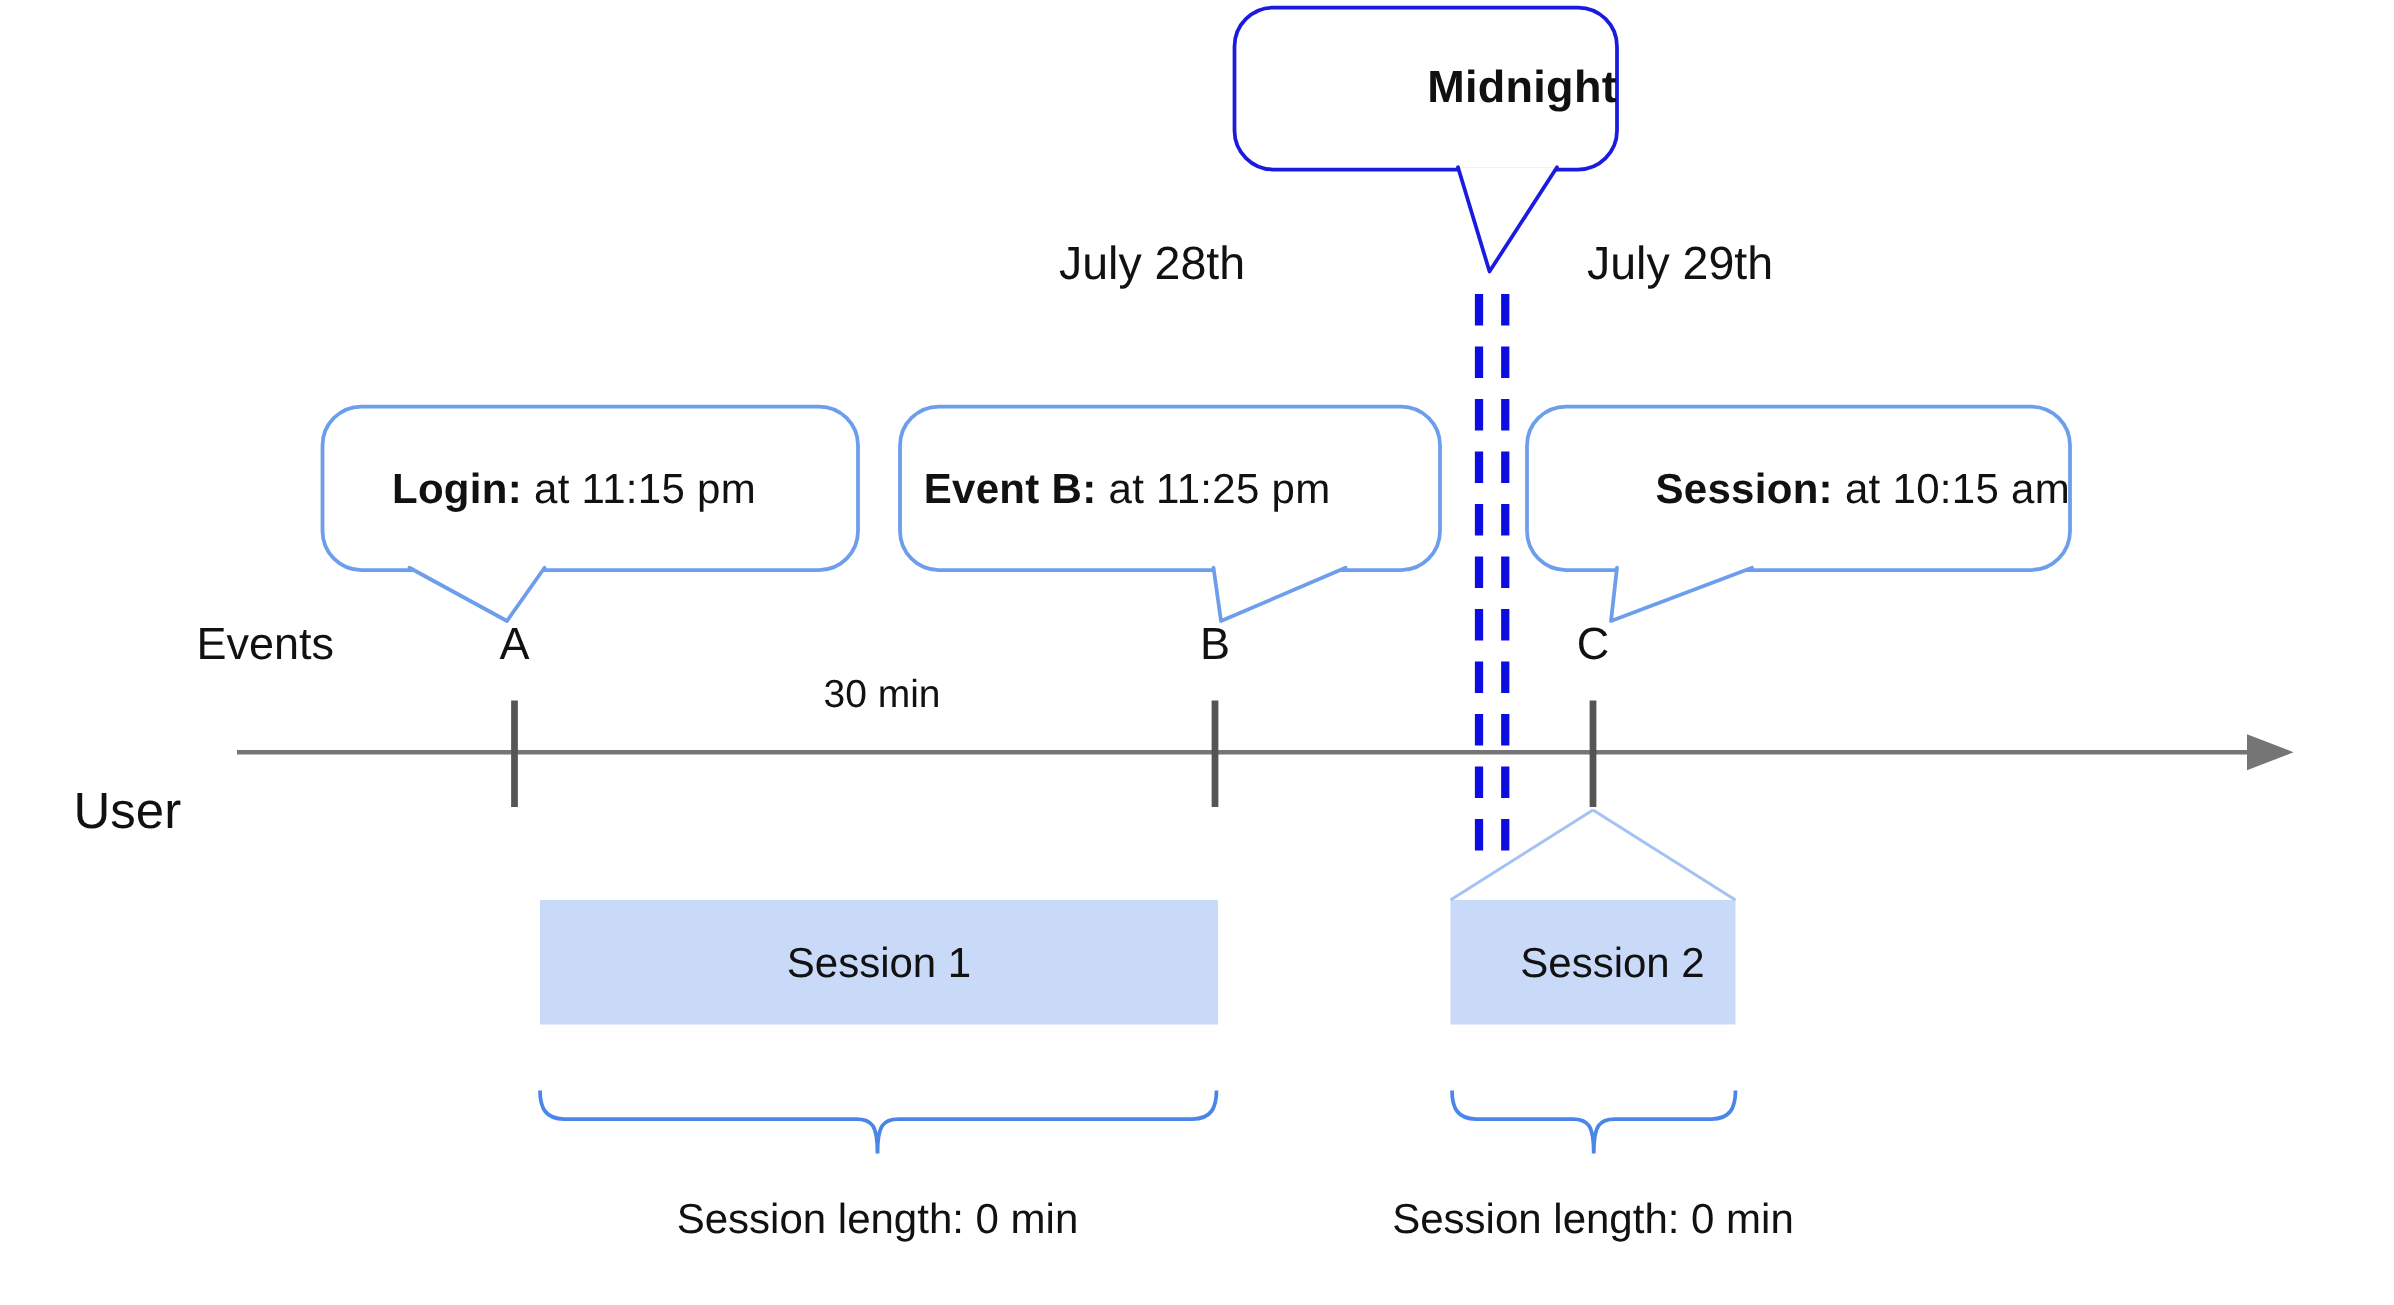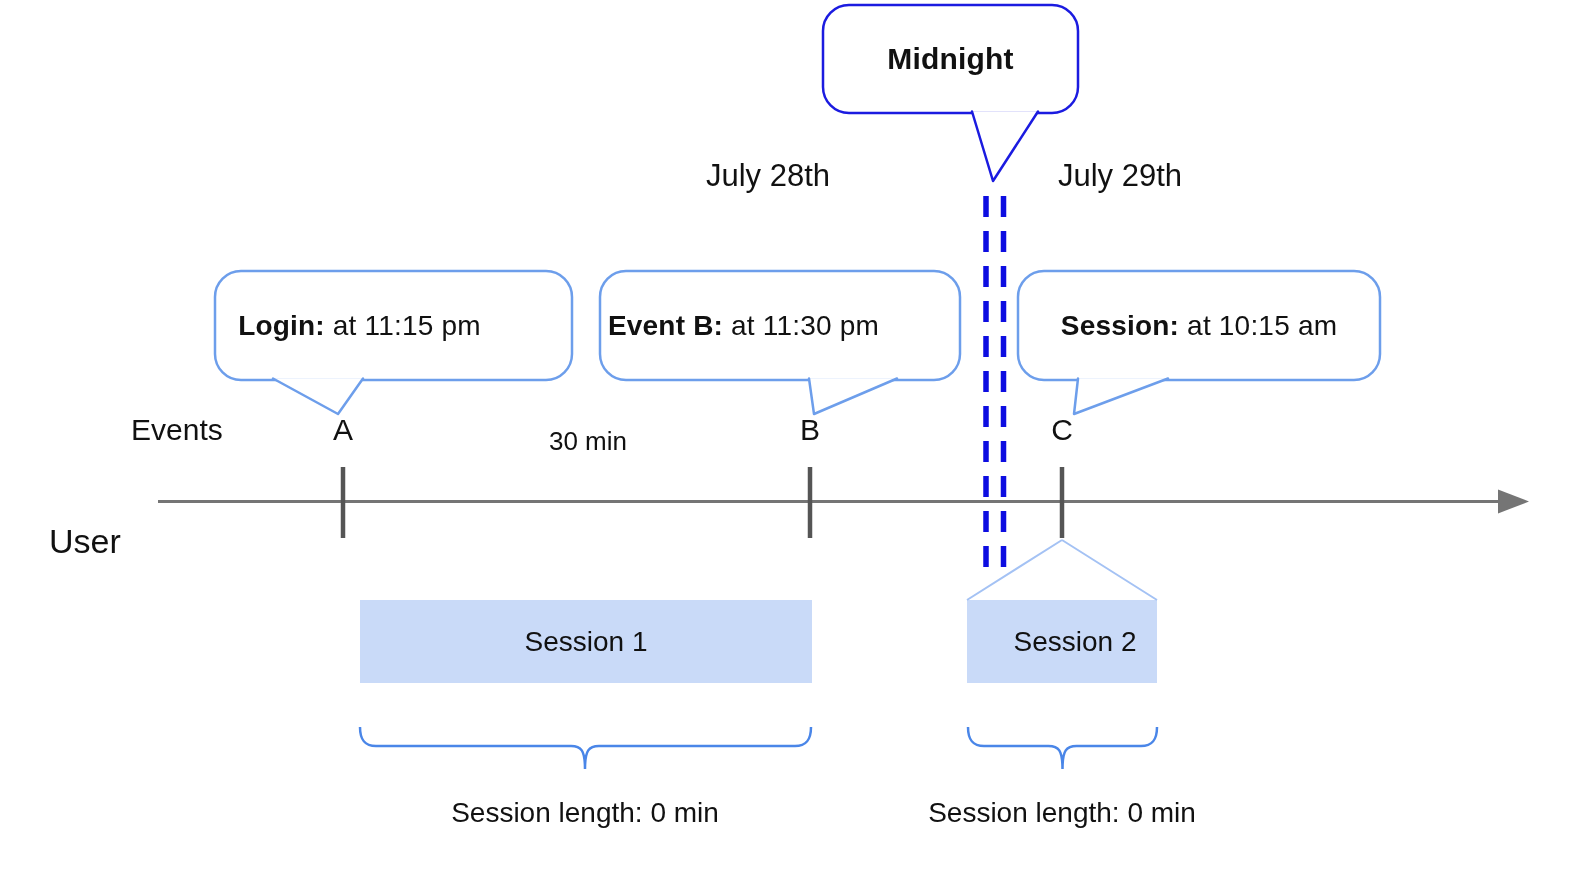--- a/index.html
+++ b/index.html
@@ -23,21 +23,21 @@
                   stroke-linejoin:round; stroke-linecap:round; }
   .bubble-dark  { fill:#fff; stroke:var(--midnight-border,#1b1be0); stroke-width:2.5; }
   .tail-dark    { fill:#fff; stroke:var(--midnight-border,#1b1be0); stroke-width:2.5;
                   stroke-linejoin:round; stroke-linecap:round; }
 
   
   .txt { position:absolute; white-space:nowrap; }
   .center { transform:translateX(-50%); }
   .b { font-weight:bold; }
   .bubble-text {
-    position:absolute; display:flex; align-items:center; justify-content:center;
+    position:absolute; display:flex; align-items:center; justify-content:flex-end;
     font-size:28px; letter-spacing:0.2px;
   }
   .bubble-text span { white-space:pre; }
   .date-label { font-size:31px; }
   .tick-letter { font-size:30px; }
   .events-label { font-size:30px; }
   .user-label { font-size:34px;margin-top:40px; }
   .interval-label { font-size:26px; }
   .session-name {
     position:absolute; display:flex; align-items:center; justify-content:center;
@@ -90,35 +90,35 @@
   <div class="bubble-text midnight-text" style="left:823px; top:5px; width:255px; height:108px;">
     <span>Midnight</span>
   </div>
 
   <div class="bubble-text" style="left:215px; top:271px; width:289px; height:109px;">
     <span class="b">Login:</span>
     <span> at 11:15 pm</span>
   </div>
   <div class="bubble-text" style="left:600px; top:271px; width:287px; height:109px;">
     <span class="b">Event B:</span>
-    <span> at 11:30 pm</span>
+    <span> at 11:25 pm</span>
   </div>
   <div class="bubble-text" style="left:1018px; top:271px; width:362px; height:109px;">
     <span class="b">Session:</span>
     <span> at 10:15 am</span>
   </div>
 
   <div class="txt events-label" style="left:131px; top:413px;">Events</div>
   <div class="txt user-label" style="left:49px; top:482px;">User</div>
 
   <div class="txt tick-letter center" style="left:343px; top:413px;">A</div>
   <div class="txt tick-letter center" style="left:810px; top:413px;">B</div>
   <div class="txt tick-letter center" style="left:1062px; top:413px;">C</div>
 
-  <div class="txt interval-label center" style="left:588px; top:426px;">30 min</div>
+  <div class="txt interval-label center" style="left:588px; top:447px;">30 min</div>
 
   <div class="session-name" style="left:360px; top:600px; width:452px; height:83px;border-radius:24px;">Session 1</div>
   <div class="session-name" style="left:967px; top:600px; width:216px; height:83px;">Session 2</div>
 
   <div class="txt length-label center" style="left:585px; top:797px;">Session length: 0 min</div>
   <div class="txt length-label center" style="left:1062px; top:797px;">Session length: 0 min</div>
 
 </div>
 
 </body></html>

